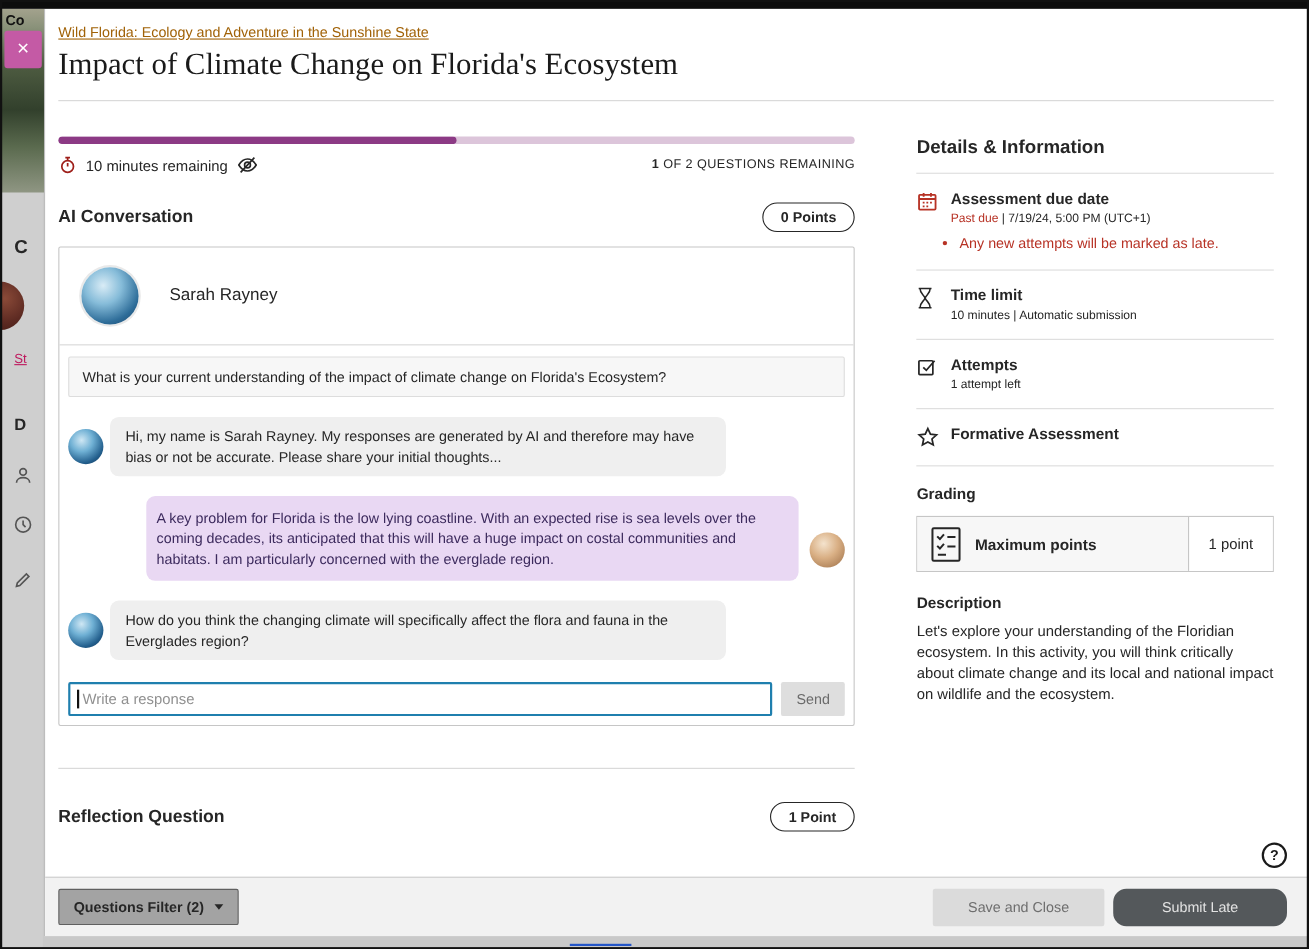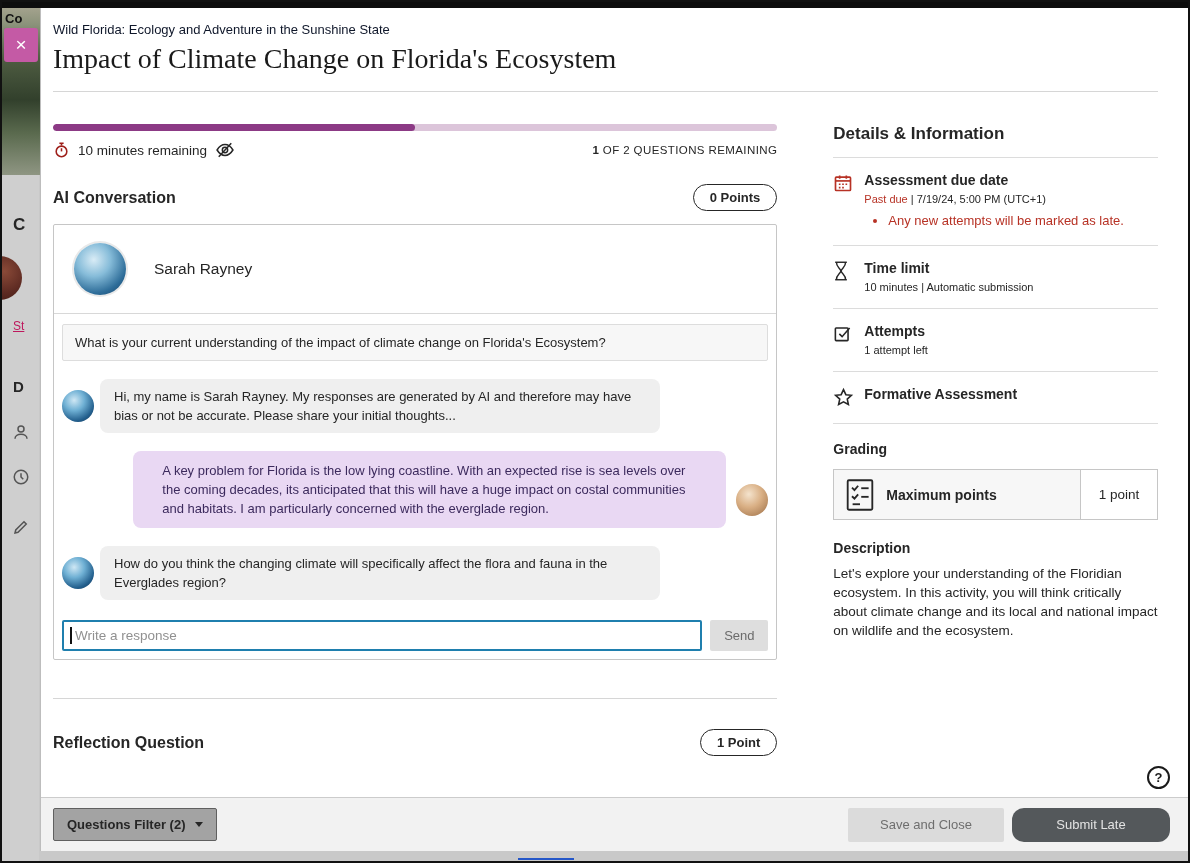--- a/index.html
+++ b/index.html
@@ -25,21 +25,21 @@
   .i1{ top:415px } .i2{ top:460px } .i3{ top:510px }
 
   .close-btn { position:absolute; left:4px; top:28px; width:34px; height:34px; background:#c45aa5;
                border:none; border-radius:3px; color:#fff; font-size:19px; line-height:32px;
                text-align:center; cursor:pointer; z-index:40; font-family:inherit; }
 
   
   .panel { position:absolute; left:40px; top:8px; width:1150px; height:843px; background:#fff;
            overflow:hidden; border-left:1px solid #bdbdbd; }
   .panel-header { padding:14px 32px 0 12px; }
-  .breadcrumb { font-size:13px; color:#0f172a; }
+  .breadcrumb { font-size:13px; color:#a16207;text-decoration:underline; }
   .page-title { font-family:"Liberation Serif","DejaVu Serif",serif; font-weight:400; font-size:28px;
                 color:#1a1a1a; margin:6px 0 16px; }
   .rule { border:none; border-top:1px solid #d6d6d6; margin:0 32px 0 12px; }
 
   .content { display:flex; padding:0 32px 0 12px; }
   .main-col { width:725px; margin-right:56px; padding-top:32px; }
   .side-col { width:325px; padding-top:32px; }
 
   .progress { height:7px; border-radius:4px; background:#dcc5da; overflow:hidden; }
   .progress-fill { height:100%; width:50%; background:#8c3a85; border-radius:4px; }
@@ -65,21 +65,21 @@
   .msg { display:flex; margin-top:18px; }
   .msg.ai { gap:6px; }
   .msg.user { justify-content:flex-end; gap:10px; }
   .avatar-sm { width:32px; height:32px; border-radius:50%; flex:0 0 32px; }
   .msg.ai .avatar-sm { align-self:center; }
   .msg.user .avatar-sm { align-self:flex-end; margin-bottom:12px; }
   .ai-av { background:radial-gradient(circle at 38% 32%, #cfe7f4 0%, #6fb0d4 35%, #235f8d 70%, #122f4c 100%); }
   .user-av { background:radial-gradient(circle at 40% 32%, #f4e3cd 0%, #d9af84 45%, #9a6c44 100%); }
   .bubble { border-radius:8px; padding:8px 14px; font-size:13px; line-height:19px; }
   .ai-bubble { background:#efefef; max-width:560px; }
-  .user-bubble { background:#e9d8f3; color:#3c2a5d; max-width:593px; padding:10px 29px; }
+  .user-bubble { background:#e9d8f3; color:#3c2a5d; max-width:593px; padding:10px 9px; }
 
   .input-row { display:flex; margin-top:20px; gap:8px;border-radius:12px; }
   .input-wrap { position:relative; flex:1; }
   .response-input { width:100%; height:31px; border:2px solid #1f7fae; border-radius:2px;
                     padding:0 10px 0 11px; font-size:13.5px; font-family:inherit; color:#262626; outline:none; }
   .response-input::placeholder { color:#909090; }
   .caret { position:absolute; left:8px; top:7px; width:1.5px; height:17px; background:#111;
            animation:blink 1s steps(1) infinite; }
   @keyframes blink { 50% { opacity:0; } }
   .send-btn { width:58px; height:31px; background:#dedede; border:none; border-radius:2px;
@@ -88,21 +88,21 @@
   .mid-rule { border:none; border-top:1px solid #d6d6d6; margin:38px 0 0; }
   .reflection-row { margin-top:30px; }
 
   
   .side-title { font-size:17px; font-weight:bold; padding-bottom:13px; border-bottom:1px solid #dcdcdc; }
   .side-section { display:flex; gap:9px; padding:14px 0 15px; border-bottom:1px solid #dcdcdc; }
   .side-icon { flex:0 0 22px; padding-top:1px; line-height:0; }
   .side-label { font-size:14px; font-weight:bold; }
   .side-value { font-size:11px; margin-top:5px; }
   .red { color:#b73225; }
-  .warning-list { margin:7px 0 0 24px; color:#b73225; font-size:13px; }
+  .warning-list { margin:7px 0 0 8px; color:#b73225; font-size:13px; }
   .warning-list li { line-height:18px; }
   .grading-heading { font-size:14px; font-weight:bold; margin-top:17px; }
   .grading-box { display:flex; border:1px solid #c6c6c6; margin-top:12px; height:51px; }
   .grading-left { flex:1; display:flex; align-items:center; gap:12px; padding-left:12px; background:#f7f7f7; }
   .grading-right { width:77px; border-left:1px solid #c6c6c6; display:flex; align-items:center;
                    justify-content:center; font-size:13.5px; background:#fff; }
   .desc-heading { font-size:14px; font-weight:bold; margin-top:20px; }
   .desc-text { font-size:13.5px; line-height:19px; margin-top:8px; }
 
   

